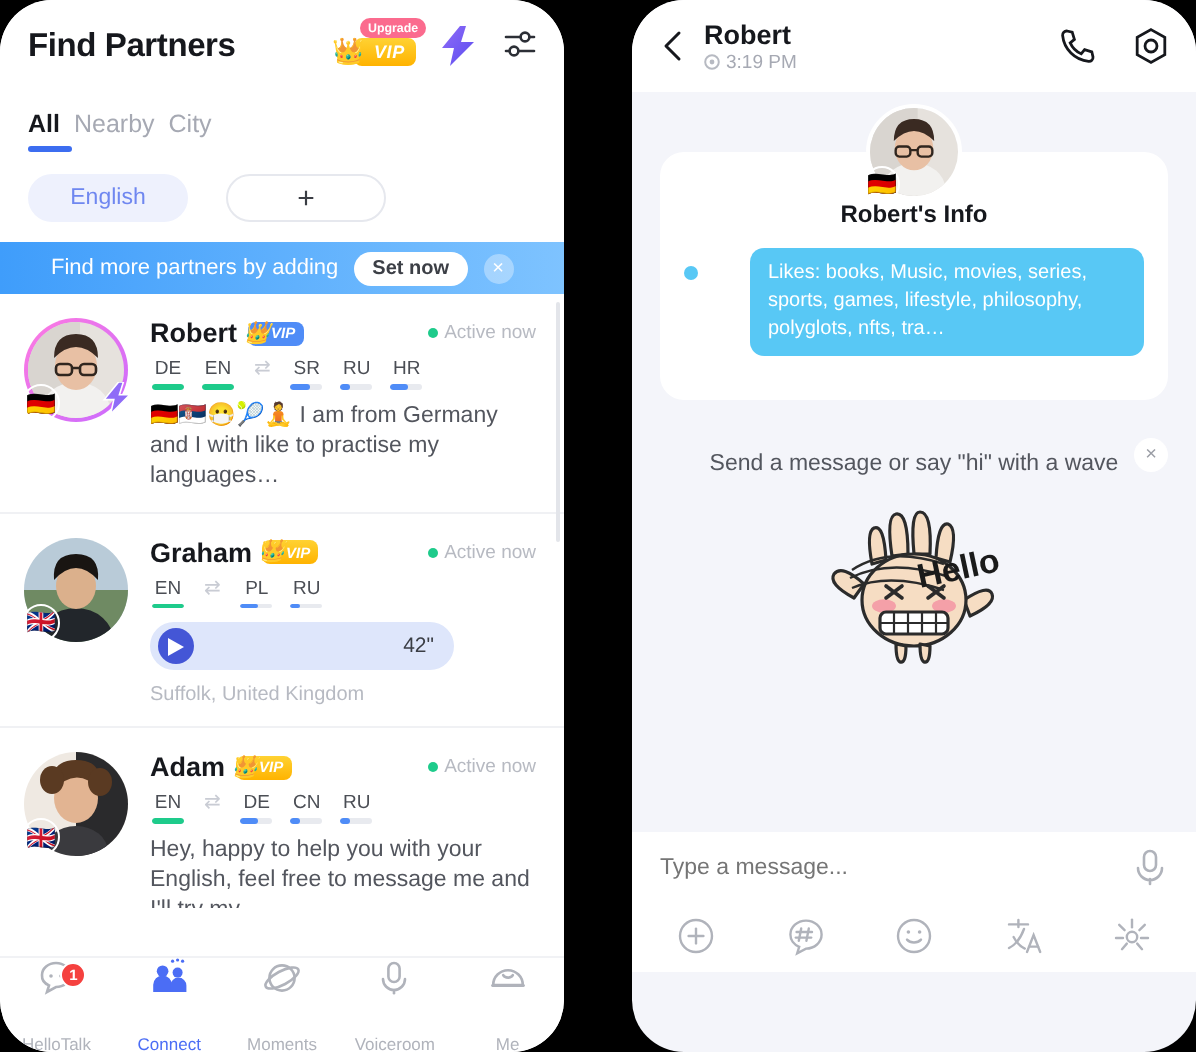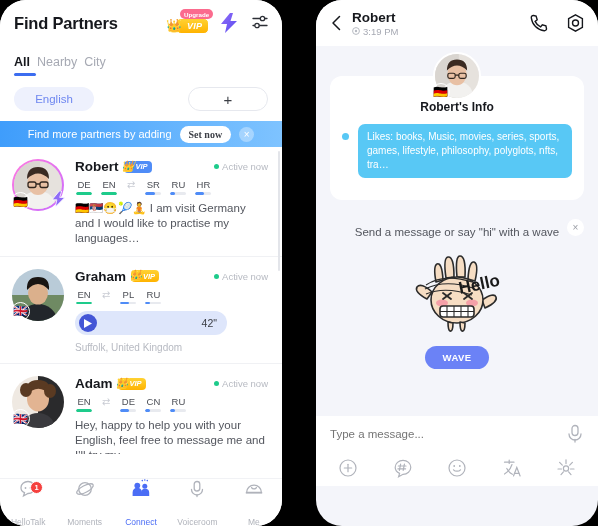--- a/index.html
+++ b/index.html
@@ -46,36 +46,36 @@
   .filter-icon { width: 22px; height: 22px; }
 
   .l-tabs { display: flex; align-items: flex-end; padding: 0 14px; gap: 7px; height: 30px; }
   .l-tab { font-size: 12.5px; color: #a6a9b3; position: relative; padding-bottom: 7px; }
   .l-tab.active { color: #16181d; font-weight: bold; }
   .l-tab.active::after {
     content: ""; position: absolute; left: 0; bottom: 0;
     width: 22px; height: 3px; background: #3c6df0; border-radius: 2px;
   }
 
-  .l-chips { display: flex; gap: 19px; padding: 11px 14px 10px 14px; justify-content: space-between; }
+  .l-chips { display: flex; gap: 19px; padding: 11px 14px 10px 14px; }
   .chip {
     font-size: 11.5px; border-radius: 14px; height: 24px;
     display: flex; align-items: center; justify-content: center;
   }
   .chip-lang { background: #eef1fd; color: #6f87f0; width: 80px; }
   .chip-add { background: #fff; border: 1px solid #e6e8ee; color: #3a3d44; width: 80px; font-size: 15px; }
 
   .l-banner {
     height: 26px; display: flex; align-items: center; justify-content: center; gap: 8px;
     background: linear-gradient(90deg,#3f9dfb,#7ec3ff);
     color: #fff; font-size: 11px;
   }
   .banner-btn {
     background: #fff; color: #3c3f46; font-size: 10px; font-weight: bold;
-    padding: 3px 9px; border-radius: 10px; border: none; font-family: Liberation Serif, serif;
+    padding: 3px 9px; border-radius: 10px; border: none;
   }
   .banner-close {
     width: 15px; height: 15px; border-radius: 50%;
     background: rgba(255,255,255,.35); color: #fff;
     display: flex; align-items: center; justify-content: center; font-size: 10px;
   }
 
   .l-list { position: relative; height: 307px; overflow: hidden; background: #fff; }
   .l-scroll { position: absolute; right: 2px; top: 4px; width: 2px; height: 120px;
     background: #e3e5ea; border-radius: 2px; }
@@ -166,21 +166,21 @@
   .info-avatar-wrap {
     position: absolute; left: 50%; transform: translateX(-50%); top: -24px;
     width: 48px; height: 48px;
   }
   .info-avatar { width: 48px; height: 48px; border-radius: 50%; overflow: hidden; border: 2px solid #fff; }
   .info-flag {
     position: absolute; left: -1px; bottom: -1px; width: 18px; height: 18px; border-radius: 50%;
     border: 1.5px solid #fff; font-size: 12px; display:flex; align-items:center; justify-content:center; line-height:1;
   }
   .info-title { text-align: center; font-size: 12px; font-weight: bold; color: #16181d; margin-bottom: 10px; }
-  .info-row { display: flex; align-items: flex-start; gap: 9px; margin-bottom: 8px; }
+  .info-row { display: flex; align-items: flex-start; gap: 26px; margin-bottom: 8px; }
   .info-bullet { width: 7px; height: 7px; border-radius: 50%; margin-top: 9px; flex: 0 0 7px; }
   .info-pill { flex: 1; border-radius: 7px; padding: 6px 9px; font-size: 10px; color: #fff; line-height: 14px; }
 
   .wave-area { margin-top: 22px; text-align: center; position: relative; }
   .wave-prompt { font-size: 11.5px; color: #53565e; display: inline-block; }
   .wave-close {
     position: absolute; right: 0; top: -3px; width: 17px; height: 17px; border-radius: 50%;
     background: #fff; color: #9a9da5; font-size: 10px;
     display: flex; align-items: center; justify-content: center;
   }
@@ -317,21 +317,21 @@
                   <i style="width:30%"></i>
                 </span>
             </span>
             <span class="lang">
               <span class="lang-code">HR</span>
               <span class="lang-bar bar-learn">
                   <i style="width:55%"></i>
                 </span>
             </span>
           </div>
-          <div class="p-text">🇩🇪🇷🇸😷🎾🧘 I am visit Germany and I would like to practise my languages…</div>
+          <div class="p-text">🇩🇪🇷🇸😷🎾🧘 I am from Germany and I with like to practise my languages…</div>
         </div>
       </div>
 
       <div class="p-item">
         <div class="p-avatar-wrap">
           <div class="p-avatar">
             <svg width="52" height="52" viewBox="0 0 52 52">
               <rect width="52" height="52" fill="#b9cbd8"></rect>
               <rect y="26" width="52" height="26" fill="#6f8a63"></rect>
               <ellipse cx="26" cy="52" rx="19" ry="17" fill="#22262b"></ellipse>
@@ -445,42 +445,42 @@
         <span class="nav-ico">
           <svg width="20" height="20" viewBox="0 0 20 20" fill="none" stroke="#b0b3bb" stroke-width="1.3">
             <path d="M3 8.5 a7 6 0 0 1 14 0 a7 6 0 0 1 -7 6 l-4.5 2.5 l1 -3.3 a6.5 5.5 0 0 1 -3.5 -5.2z"></path>
             <circle cx="7.5" cy="9" r="0.9" fill="#b0b3bb" stroke="none"></circle>
             <circle cx="12.5" cy="9" r="0.9" fill="#b0b3bb" stroke="none"></circle>
           </svg>
           <span class="nav-badge">1</span>
         </span>
         <span class="nav-label">HelloTalk</span>
       </div>
-      <div class="nav-item">
-        <span class="nav-ico">
-          <svg width="20" height="20" viewBox="0 0 20 20" fill="none" stroke="#b0b3bb" stroke-width="1.3">
-            <circle cx="10" cy="10" r="6.3"></circle>
-            <ellipse cx="10" cy="10" rx="9.2" ry="3.4" transform="rotate(-28 10 10)"></ellipse>
-          </svg>
-        </span>
-        <span class="nav-label">Moments</span>
-      </div>
       <div class="nav-item active">
         <span class="nav-ico">
           <svg width="20" height="20" viewBox="0 0 20 20" fill="#4b6df5">
             <circle cx="6.3" cy="6.6" r="2.9"></circle>
             <path d="M1.6 17 v-3.6 a4.7 4.7 0 0 1 9.4 0 V17z"></path>
             <circle cx="13.8" cy="7.3" r="2.5"></circle>
             <path d="M10.2 17 v-3.2 a4 4 0 0 1 8 0 V17z"></path>
             <circle cx="11.3" cy="1.6" r="0.8"></circle>
               <circle cx="13.8" cy="1" r="0.8"></circle>
               <circle cx="16.3" cy="1.6" r="0.8"></circle>
           </svg>
         </span>
         <span class="nav-label">Connect</span>
+      </div>
+      <div class="nav-item">
+        <span class="nav-ico">
+          <svg width="20" height="20" viewBox="0 0 20 20" fill="none" stroke="#b0b3bb" stroke-width="1.3">
+            <circle cx="10" cy="10" r="6.3"></circle>
+            <ellipse cx="10" cy="10" rx="9.2" ry="3.4" transform="rotate(-28 10 10)"></ellipse>
+          </svg>
+        </span>
+        <span class="nav-label">Moments</span>
       </div>
       <div class="nav-item">
         <span class="nav-ico">
           <svg width="20" height="20" viewBox="0 0 20 20" fill="none" stroke="#b0b3bb" stroke-width="1.3" stroke-linecap="round">
             <rect x="7.2" y="2.5" width="5.6" height="9.5" rx="2.8"></rect>
             <path d="M4.5 10.5 a5.5 5.5 0 0 0 11 0"></path>
             <line x1="10" y1="16" x2="10" y2="17.6"></line>
           </svg>
         </span>
         <span class="nav-label">Voiceroom</span>
@@ -594,21 +594,20 @@
                   <line x1="52" y1="58" x2="52" y2="69"></line>
                 <line x1="59" y1="58" x2="59" y2="69"></line>
                   <line x1="66" y1="58" x2="66" y2="69"></line>
                 <line x1="38" y1="63.5" x2="72" y2="63.5"></line>
               </g>
             </g>
             <text x="58" y="46" transform="rotate(-12 58 46)" font-family="'Liberation Sans',sans-serif" font-size="17" font-weight="bold" fill="#1a1a1a">Hello</text>
           </svg>
         </div>
 
-        <button class="wave-btn">WAVE</button>
       </div>
 
       <div class="r-input-area">
         <div class="r-input-row">
           <input class="r-input" placeholder="Type a message..." style="">
           <span>
             <svg width="18" height="20" viewBox="0 0 18 20" fill="none" stroke="#b0b3bb" stroke-width="1.3" stroke-linecap="round">
               <rect x="6" y="1.5" width="6" height="10" rx="3"></rect>
               <path d="M3 10 a6 6 0 0 0 12 0"></path>
               <line x1="9" y1="15.5" x2="9" y2="18"></line>

